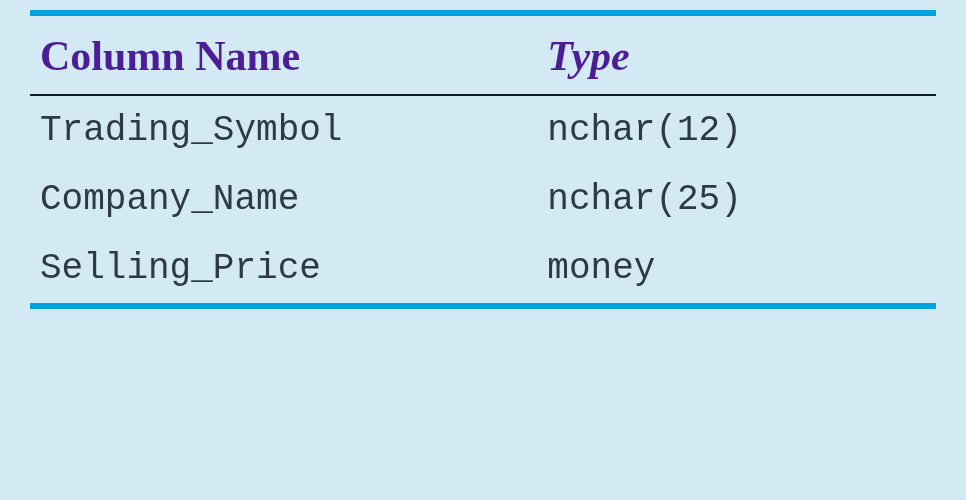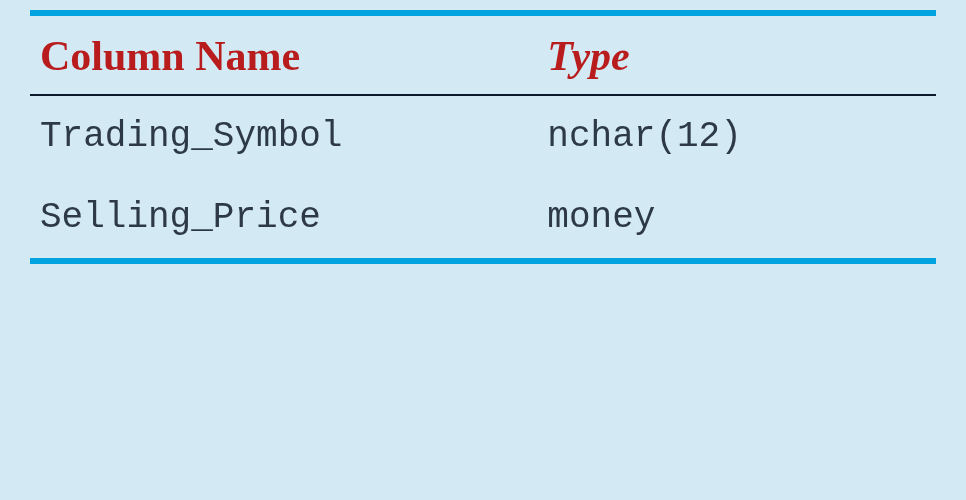--- a/index.html
+++ b/index.html
@@ -19,54 +19,58 @@
       border-collapse: collapse;
     }
     .top-rule {
       border-top: 6px solid #00a3e0;
     }
     .header-row th {
       text-align: left;
       font-family: "Times New Roman", Times, serif;
       font-weight: bold;
       font-size: 42px;
-      color: #b91c1c;
+      color: #4c1d95;
       padding: 16px 10px 14px 10px;
       border-bottom: 2px solid #0a1a2a;
     }
     .col-name {
       width: 56%;
     }
     .col-type {
       width: 44%;
       font-style: italic;
     }
     td {
       font-family: "Courier New", Courier, monospace;
       font-size: 36px;
       color: #2d3a45;
-      padding: 20px 10px;
+      padding: 14px 10px;
     }
     .bottom-rule td {
       border-bottom: 6px solid #00a3e0;
     }
   </style>
 </head>
 <body>
 
 <table class="schema-table top-rule">
   <thead>
     <tr class="header-row">
       <th class="col-name">Column Name</th>
       <th class="col-type">Type</th>
     </tr>
   </thead>
   <tbody>
     <tr>
       <td>Trading_Symbol</td>
       <td>nchar(12)</td>
     </tr>
+    <tr>
+      <td>Company_Name</td>
+      <td>nchar(25)</td>
+    </tr>
     <tr class="bottom-rule">
       <td>Selling_Price</td>
       <td>money</td>
     </tr>
   </tbody>
 </table>
 
 </body></html>

